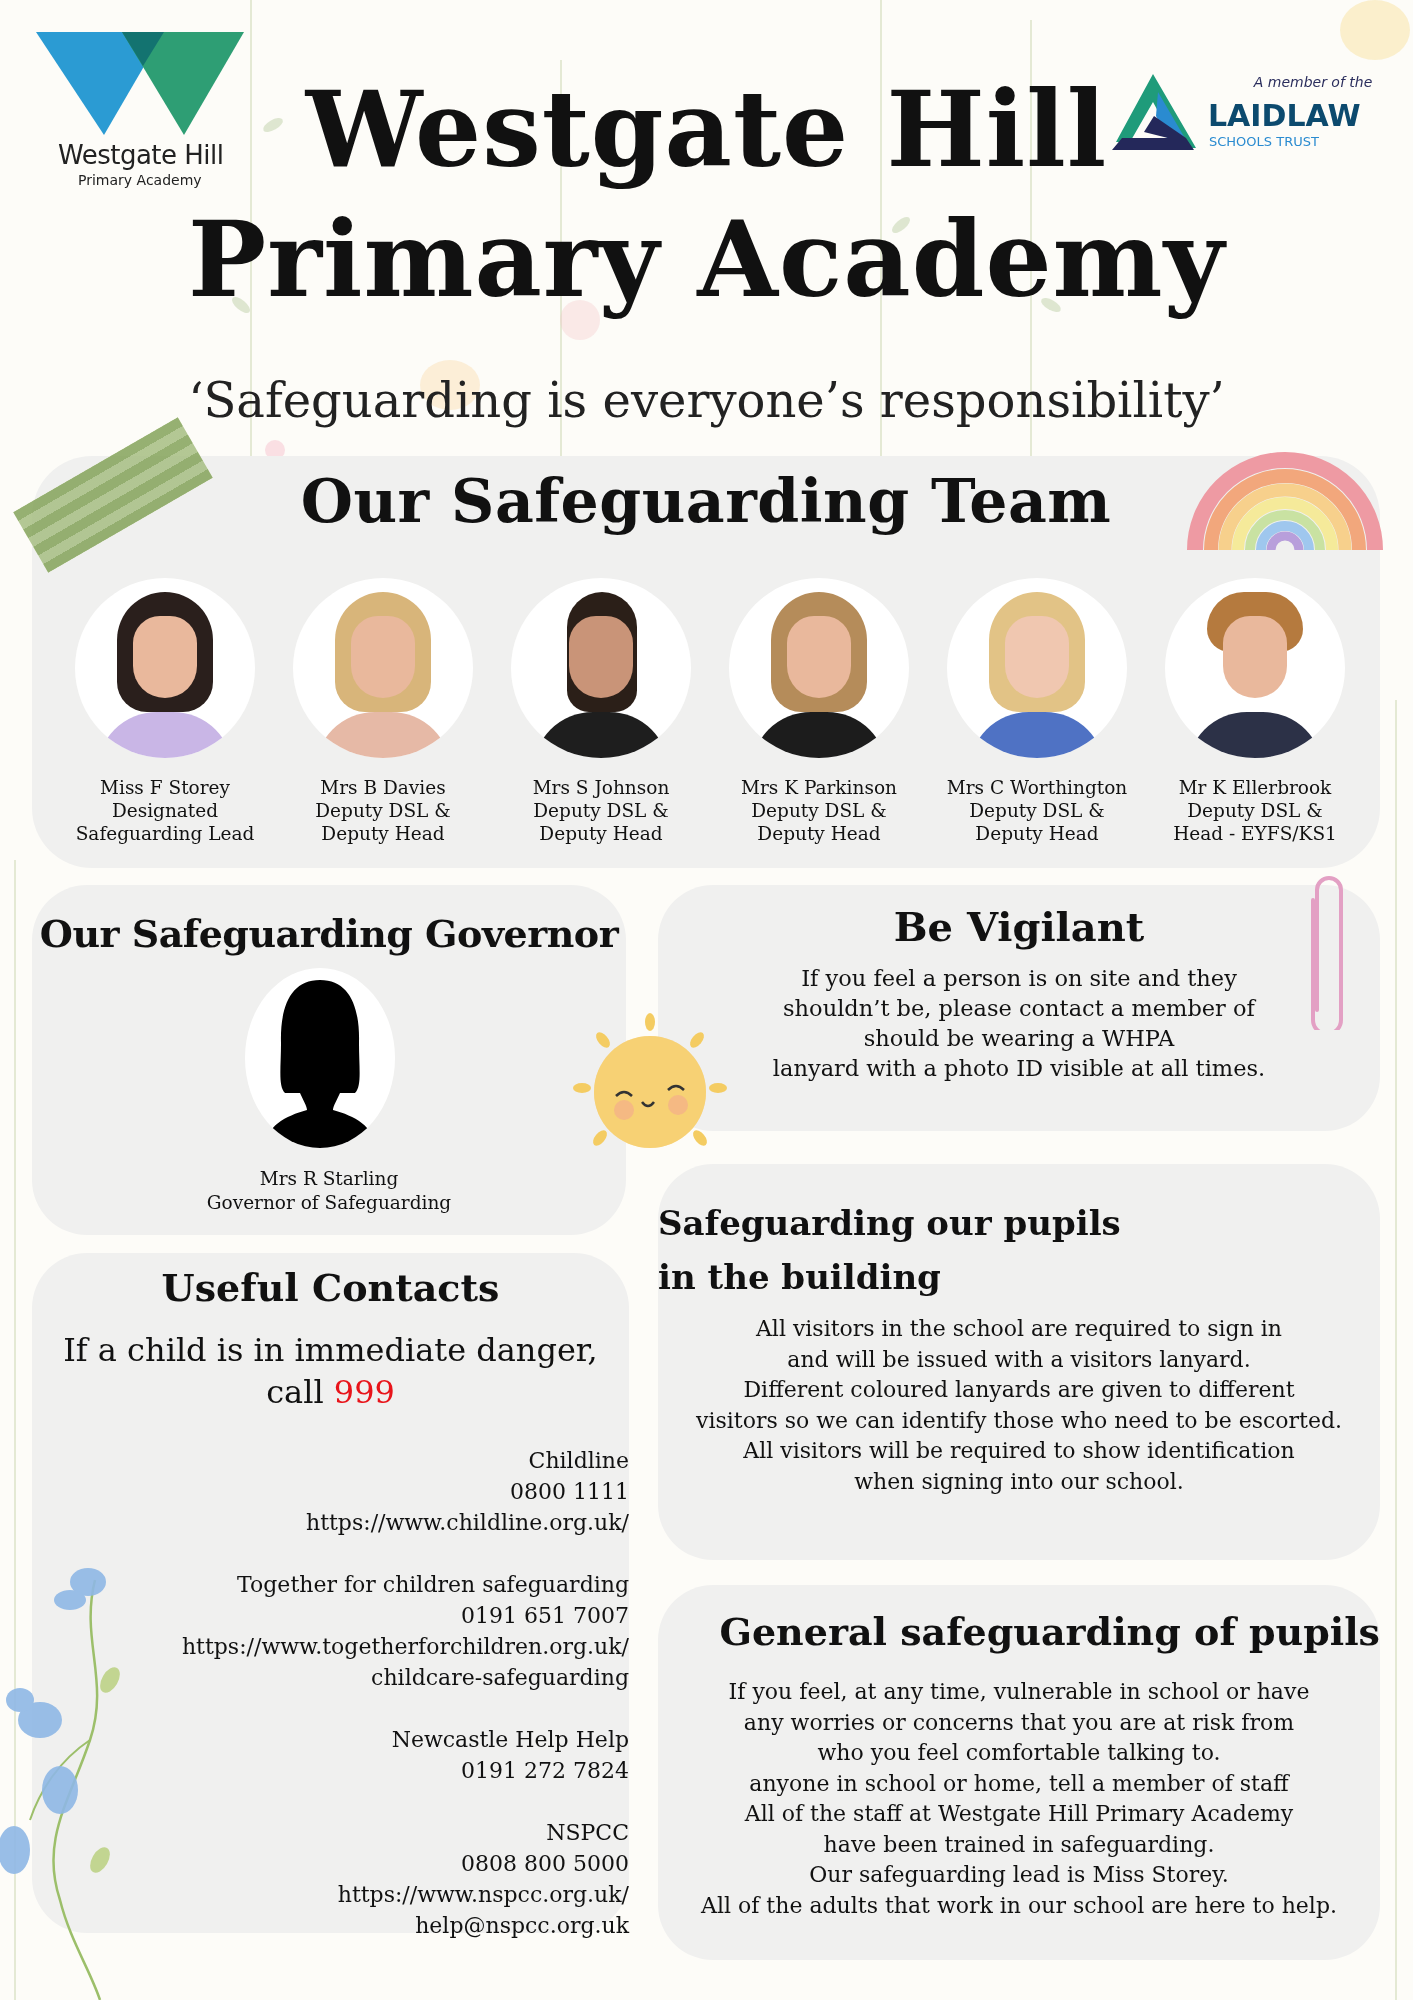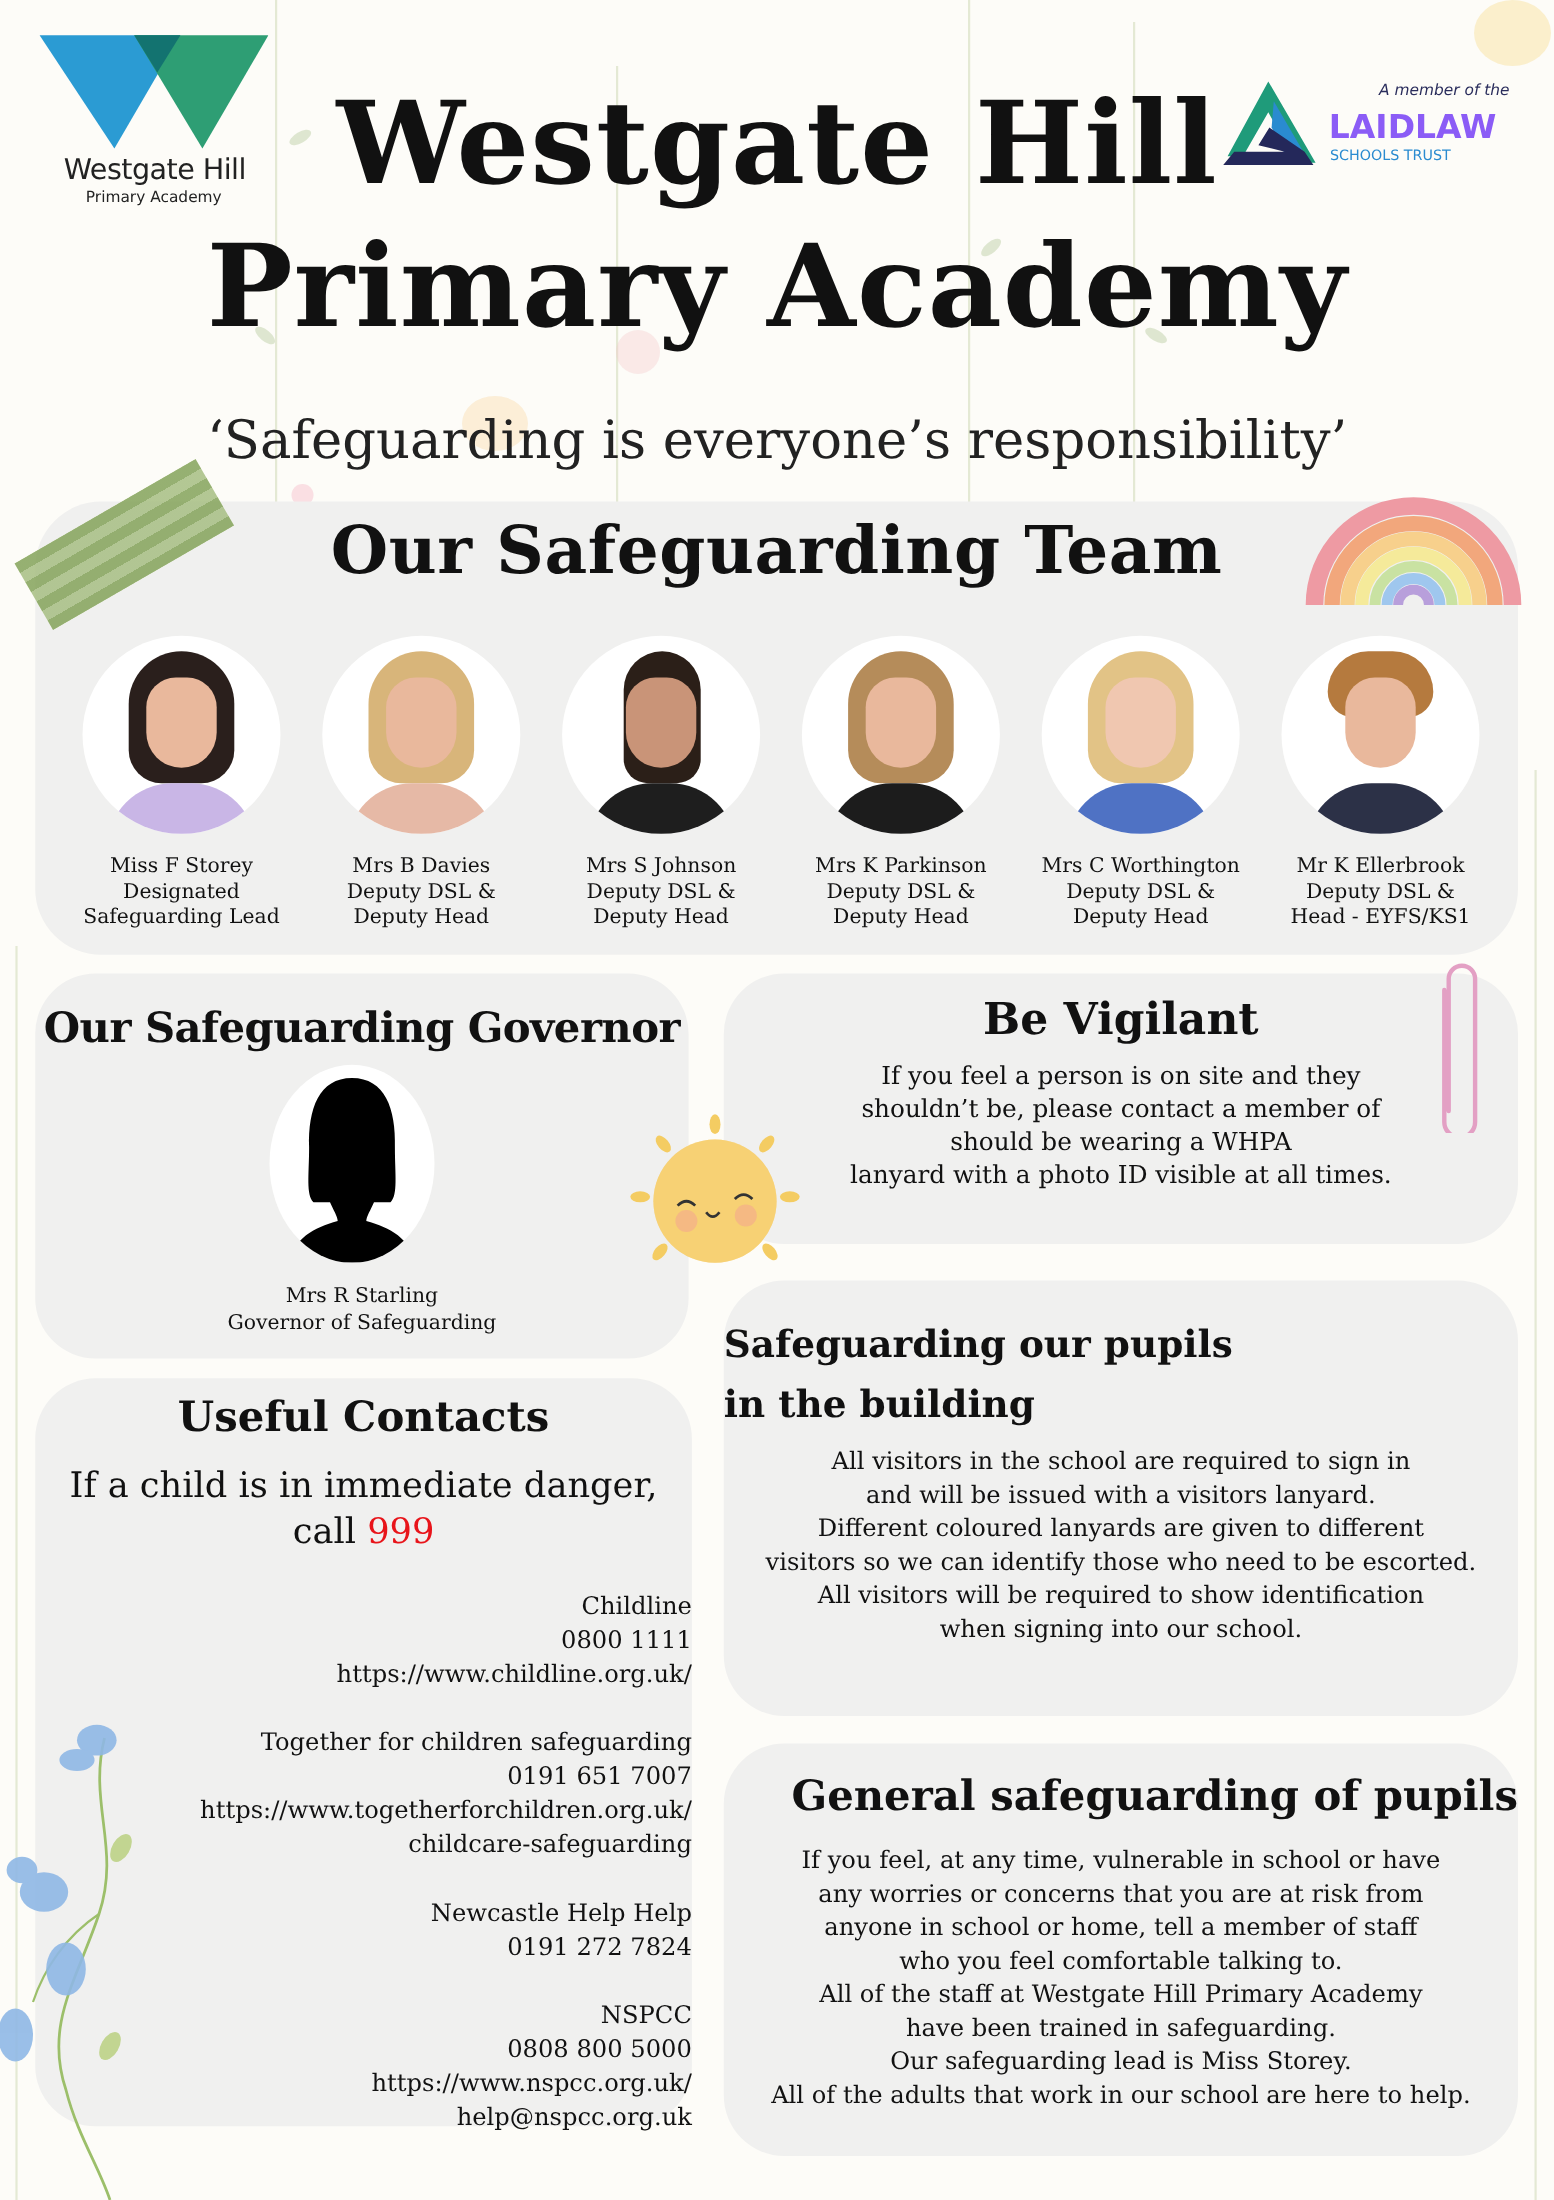--- a/index.html
+++ b/index.html
@@ -19,21 +19,21 @@
     background: #f0f0ef;
     border-radius: 60px;
   }
 
   
   .wh-logo { position: absolute; left: 34px; top: 30px; width: 210px; height: 170px; }
   .wh-logo .name { position: absolute; left: 24px; top: 110px; font-family: "DejaVu Sans", sans-serif; font-size: 26px; color: #222; letter-spacing: -0.5px; }
   .wh-logo .sub { position: absolute; left: 44px; top: 142px; font-family: "DejaVu Sans", sans-serif; font-size: 14px; color: #222; }
   .ld-logo { position: absolute; left: 1108px; top: 70px; width: 260px; height: 90px; }
   .ld-logo .member { position: absolute; left: 100px; top: 4px; font-family: "DejaVu Sans", sans-serif; font-style: italic; font-size: 14px; color: #2a2d5c; }
-  .ld-logo .laidlaw { position: absolute; left: 100px; top: 28px; font-family: "DejaVu Sans", sans-serif; font-weight: bold; font-size: 30px; color: #8b5cf6; letter-spacing: 0px; }
+  .ld-logo .laidlaw { position: absolute; left: 100px; top: 28px; font-family: "DejaVu Sans", sans-serif; font-weight: bold; font-size: 30px; color: #0c4a6e; letter-spacing: 0px; }
   .ld-logo .trust { position: absolute; left: 101px; top: 64px; font-family: "DejaVu Sans", sans-serif; font-size: 13px; color: #2a8bd0; }
 
   .title1 { position: absolute; left: 0; width: 1413px; top: 70px; text-align: center; font-family: "DejaVu Serif", serif; font-size: 104px; line-height: 120px; letter-spacing: 1px; }
   .title2 { position: absolute; left: 0; width: 1413px; top: 200px; text-align: center; font-family: "DejaVu Serif", serif; font-size: 104px; line-height: 120px; letter-spacing: 1px; }
   .tagline { position: absolute; left: 0; width: 1413px; top: 372px; text-align: center; font-size: 48px; color: #222; }
 
   
   .team-card { left: 32px; top: 456px; width: 1348px; height: 412px; border-radius: 60px; }
   .team-title { position: absolute; left: 0; width: 100%; top: 10px; text-align: center; font-size: 60px; font-weight: bold; letter-spacing: 0.5px; }
   .team-row { position: absolute; left: 28px; top: 122px; width: 1300px; display: flex; justify-content: space-between; }
@@ -320,20 +320,20 @@
     <div>All visitors will be required to show identification</div>
     <div>when signing into our school.</div>
   </div>
 </section>
 
 <section class="card gen-card">
   <h2 class="gen-title">General safeguarding of pupils</h2>
   <div class="gen-body">
     <div>If you feel, at any time, vulnerable in school or have</div>
     <div>any worries or concerns that you are at risk from</div>
+    <div>who you feel comfortable talking to.</div>
     <div>anyone in school or home, tell a member of staff</div>
-    <div>who you feel comfortable talking to.</div>
     <div>All of the staff at Westgate Hill Primary Academy</div>
     <div>have been trained in safeguarding.</div>
     <div>Our safeguarding lead is Miss Storey.</div>
     <div>All of the adults that work in our school are here to help.</div>
   </div>
 </section>
 
 </body></html>

